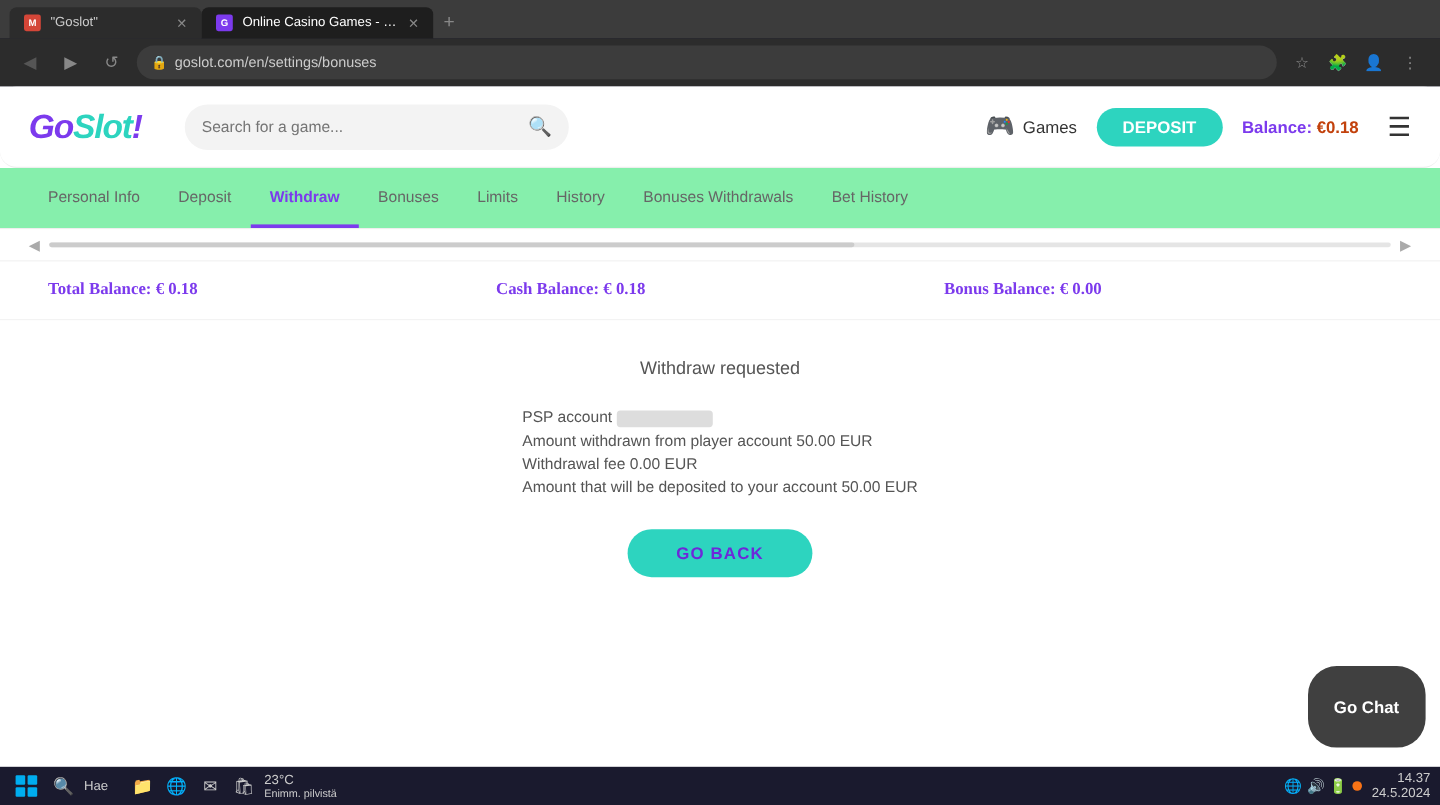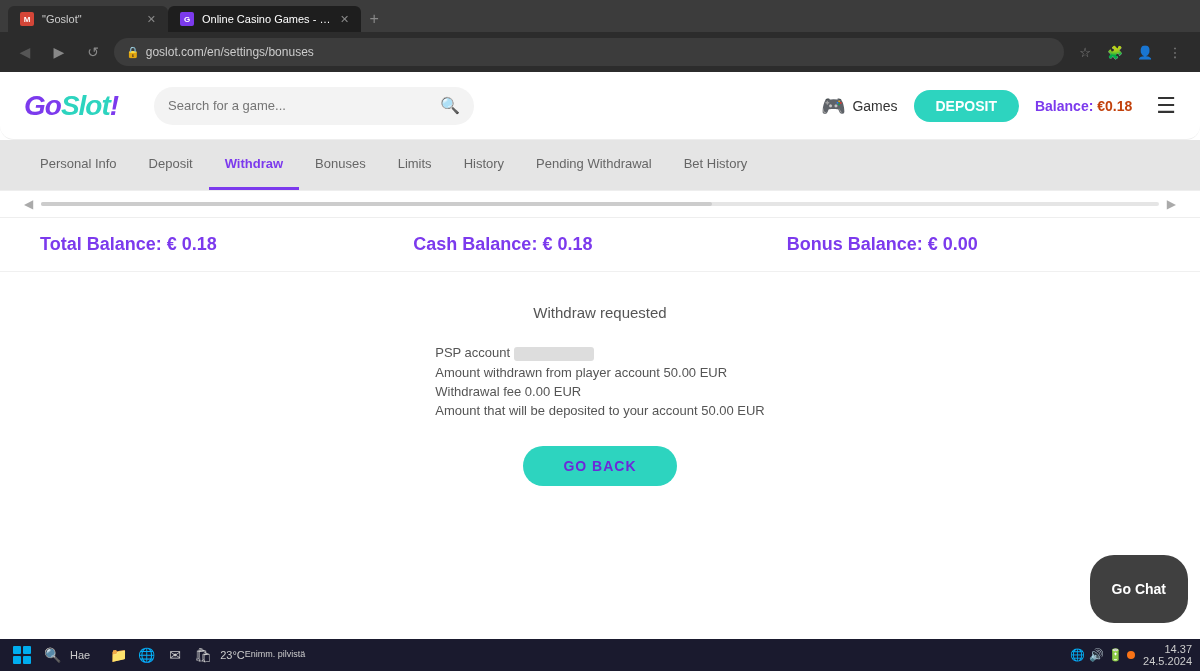--- a/index.html
+++ b/index.html
@@ -32,47 +32,47 @@
     .search-icon { color: #aaa; font-size: 16px; cursor: pointer; }
     .header-right { margin-left: auto; display: flex; align-items: center; gap: 16px; }
     .games-btn { display: flex; align-items: center; gap: 6px; font-size: 14px; color: #333; cursor: pointer; }
     .games-icon { font-size: 20px; }
     .deposit-btn { background: #2dd4bf; color: #fff; border: none; border-radius: 20px; padding: 8px 22px; font-size: 14px; font-weight: 700; cursor: pointer; }
     .balance { font-size: 14px; font-weight: 600; color: #333; }
     .balance span { color: #7c3aed; }
     .menu-icon { font-size: 22px; color: #333; cursor: pointer; margin-left: 8px; }
 
     
-    .nav-tabs { display: flex; padding: 0 24px; border-bottom: 1px solid #eee; background: #e5e5e5; }
+    .nav-tabs { display: flex; padding: 0 24px; border-bottom: 1px solid #eee; background: #86efac; }
     .nav-tab { padding: 16px 16px; font-size: 13px; color: #666; cursor: pointer; border-bottom: 3px solid transparent; white-space: nowrap; }
     .nav-tab.active { color: #7c3aed; border-bottom-color: #7c3aed; font-weight: 600; }
 
     
     .scroll-indicator { display: flex; align-items: center; padding: 6px 24px; background: #fff; border-bottom: 1px solid #eee; }
     .scroll-arrow { font-size: 12px; color: #aaa; cursor: pointer; }
     .scroll-track { flex: 1; height: 4px; background: #e5e5e5; border-radius: 2px; margin: 0 8px; }
     .scroll-thumb { width: 60%; height: 4px; background: #ccc; border-radius: 2px; }
 
     
     .balance-row { display: flex; padding: 16px 40px; background: #fff; border-bottom: 1px solid #f0f0f0; }
-    .balance-item { flex: 1; font-size: 18px; color: #555; }
+    .balance-item { flex: 1; font-size: 14px; color: #555; font-family: Liberation Serif, serif; }
     .balance-item span { color: #7c3aed; font-weight: 700; }
 
     
     .content { background: #fff; padding: 32px; display: flex; flex-direction: column; align-items: center; }
     .withdraw-title { font-size: 15px; color: #555; margin-bottom: 24px; }
     .info-block { display: flex; flex-direction: column; gap: 4px; margin-bottom: 28px; }
     .info-line { font-size: 13px; color: #555; }
     .psp-value { display: inline-block; width: 80px; height: 14px; background: #ddd; border-radius: 3px; vertical-align: middle; }
     .go-back-btn { background: #2dd4bf; color: #6d28d9; border: none; border-radius: 24px; padding: 12px 40px; font-size: 14px; font-weight: 700; letter-spacing: 1px; cursor: pointer; text-transform: uppercase; }
 
     
     .taskbar { position: absolute; bottom: 0; left: 0; right: 0; height: 32px; background: #1a1a2e; display: flex; align-items: center; padding: 0 8px; z-index: 100; }
     .taskbar-left { display: flex; align-items: center; gap: 6px; }
-    .taskbar-weather { font-size: 11px; color: #ccc; display: flex; flex-direction: row; justify-content: flex-end; }
+    .taskbar-weather { font-size: 11px; color: #ccc; display: flex; flex-direction: column; justify-content: flex-end; }
     .taskbar-icons { display: flex; gap: 6px; align-items: center; margin-left: 12px; }
     .taskbar-icon { width: 22px; height: 22px; display: flex; align-items: center; justify-content: center; font-size: 14px; color: #ccc; }
     .taskbar-right { margin-left: auto; display: flex; align-items: center; gap: 8px; }
     .taskbar-time { font-size: 11px; color: #ccc; text-align: right; }
     .taskbar-sys { display: flex; gap: 4px; align-items: center; }
     .taskbar-sys-icon { font-size: 12px; color: #ccc; }
     .notification-dot { width: 8px; height: 8px; background: #f97316; border-radius: 50%; }
 
     
     .go-chat-btn { position: absolute; bottom: 48px; right: 12px; background: #404040; color: #fff; border: none; border-radius: 24px; padding: 26px 22px; font-size: 14px; font-weight: 700; cursor: pointer; z-index: 50; }
@@ -147,21 +147,21 @@
     </div>
   </div>
 
   <div class="nav-tabs">
     <div class="nav-tab">Personal Info</div>
     <div class="nav-tab">Deposit</div>
     <div class="nav-tab active">Withdraw</div>
     <div class="nav-tab">Bonuses</div>
     <div class="nav-tab">Limits</div>
     <div class="nav-tab">History</div>
-    <div class="nav-tab">Pending Withdrawal</div>
+    <div class="nav-tab">Bonuses Withdrawals</div>
     <div class="nav-tab">Bet History</div>
   </div>
 
   <div class="scroll-indicator">
     <span class="scroll-arrow">◀</span>
     <div class="scroll-track">
       <div class="scroll-thumb"></div>
     </div>
     <span class="scroll-arrow">▶</span>
   </div>

